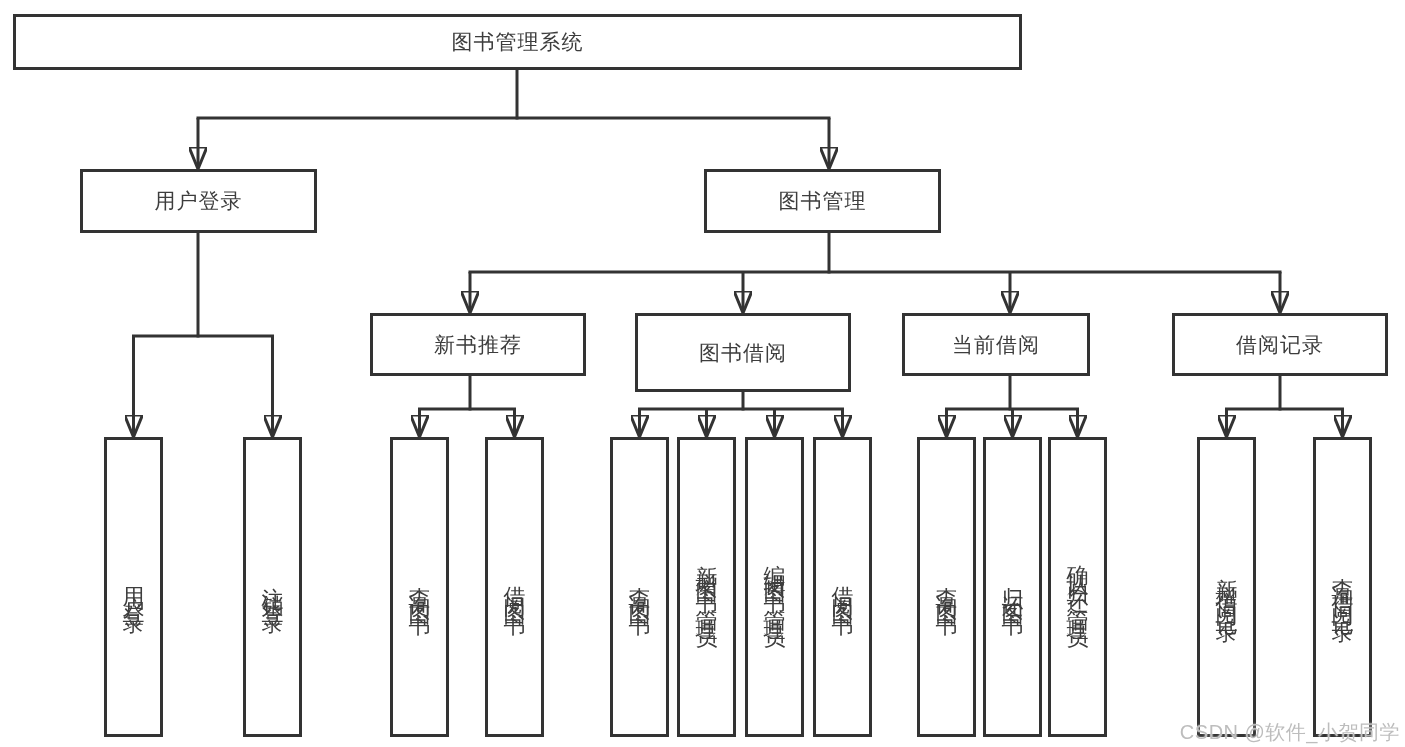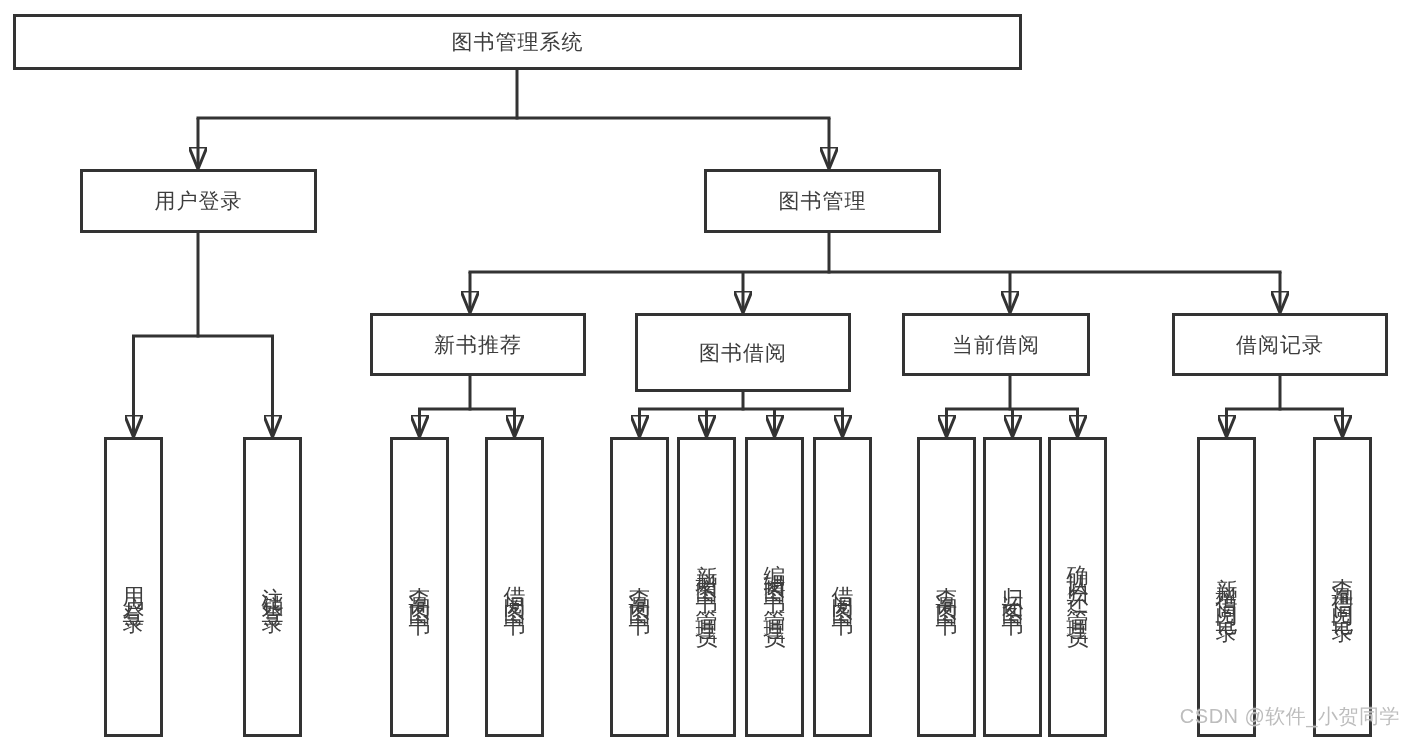--- a/index.html
+++ b/index.html
@@ -41,21 +41,21 @@
     writing-mode: vertical-rl;
     text-orientation: mixed;
     font-size: 22px;
     letter-spacing: 9px;
     line-height: 1;
     white-space: nowrap;
   }
   .watermark {
     position: absolute;
     right: 5px;
-    bottom: 17px;
+    bottom: 1px;
     font-size: 20px;
     letter-spacing: 0.5px;
     color: #bdbdbd;
     text-shadow: 0 0 2px #ffffff;
     z-index: 5;
     white-space: nowrap;
   }
 </style>
 </head>
 <body>

